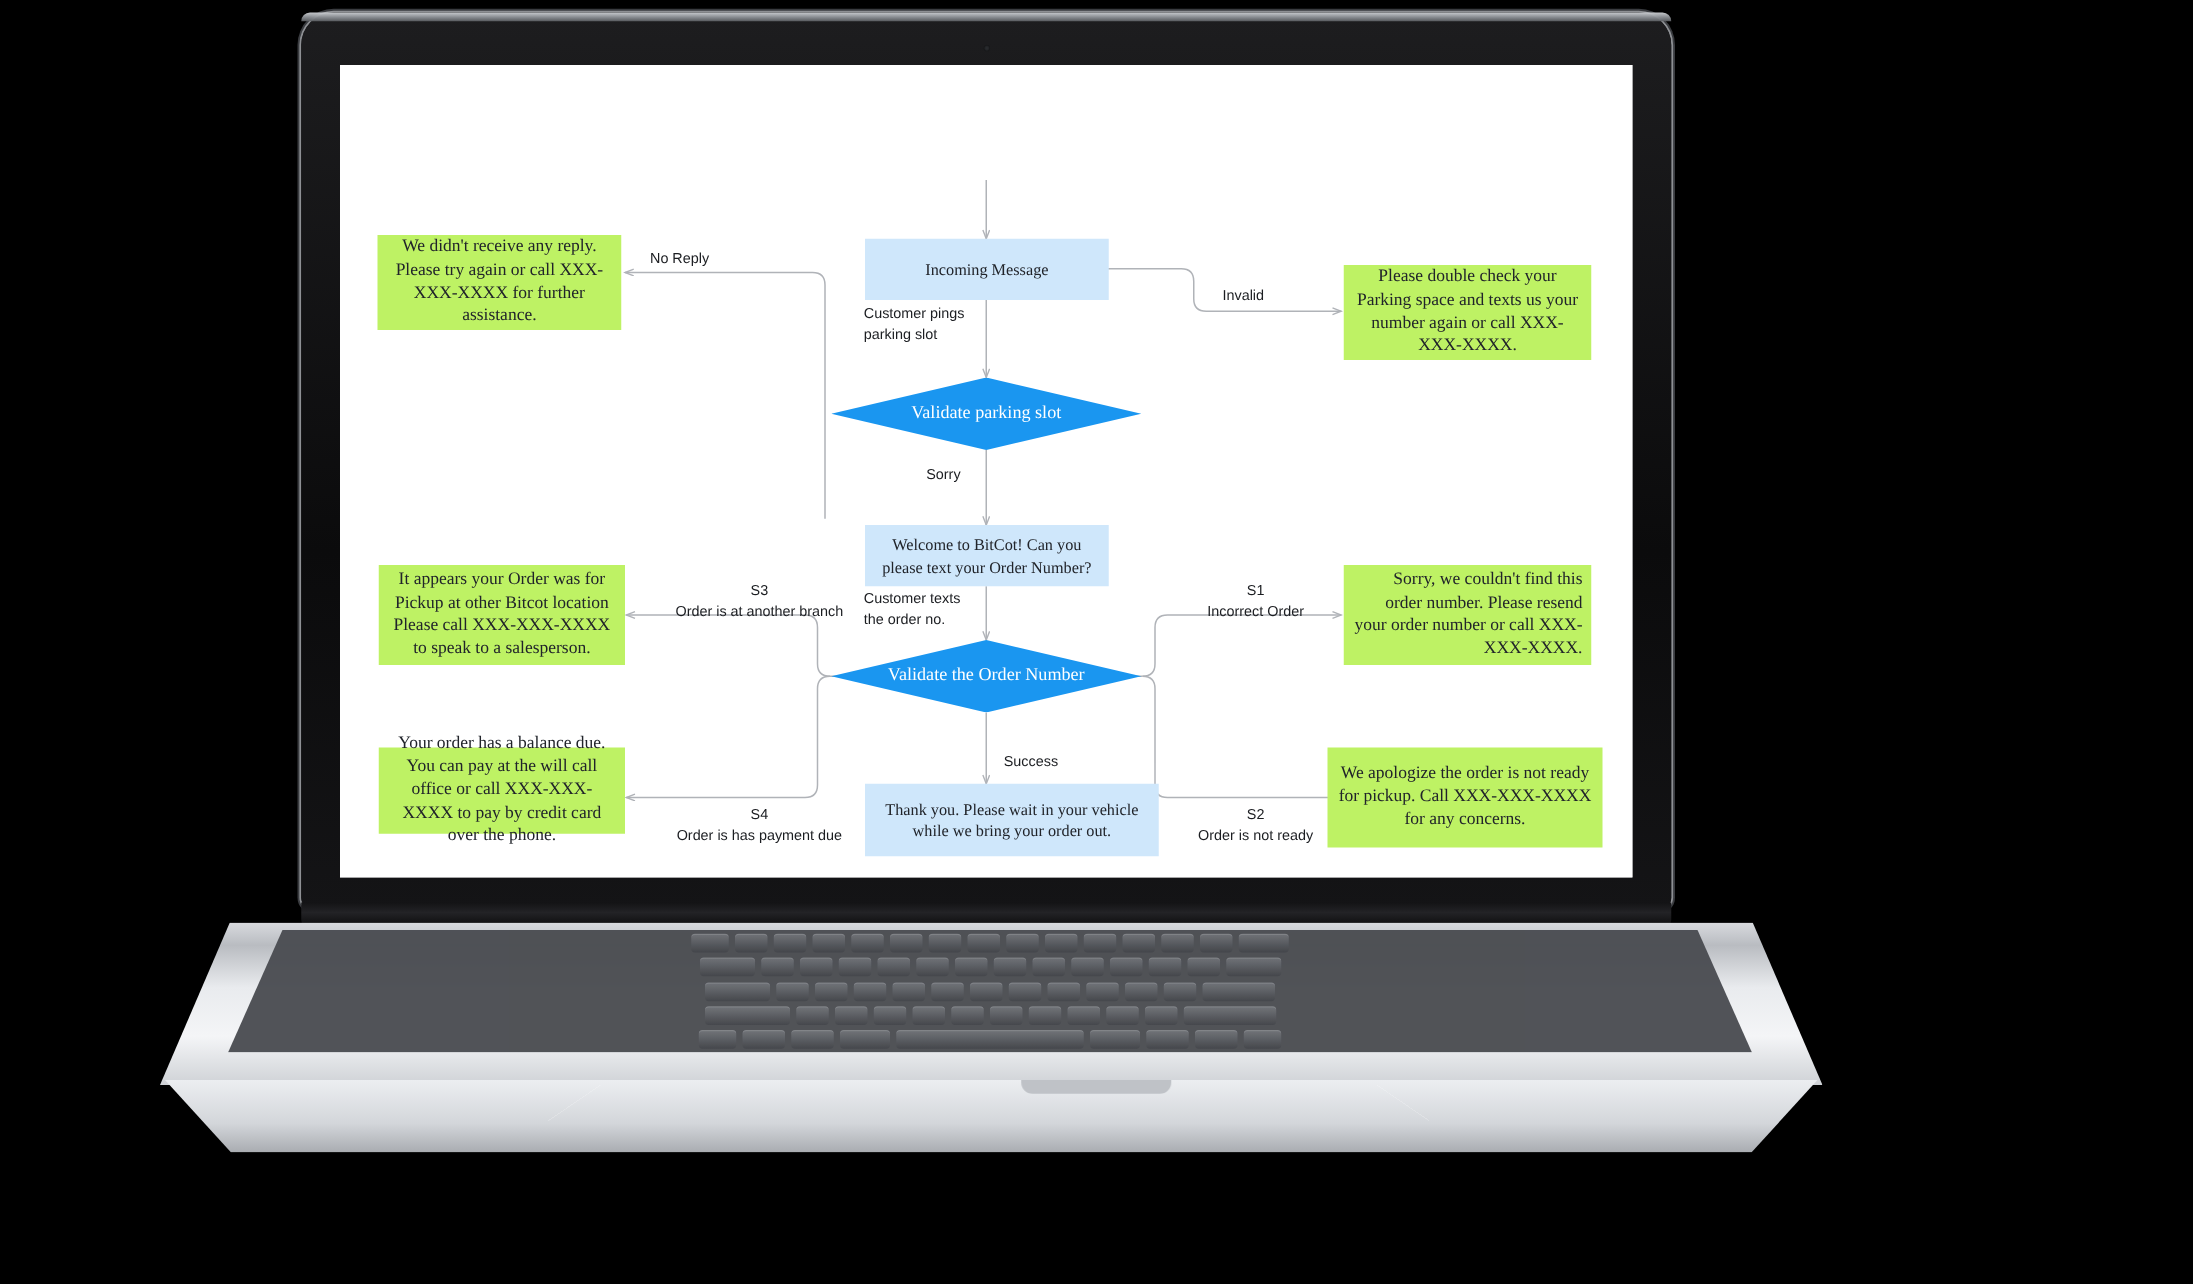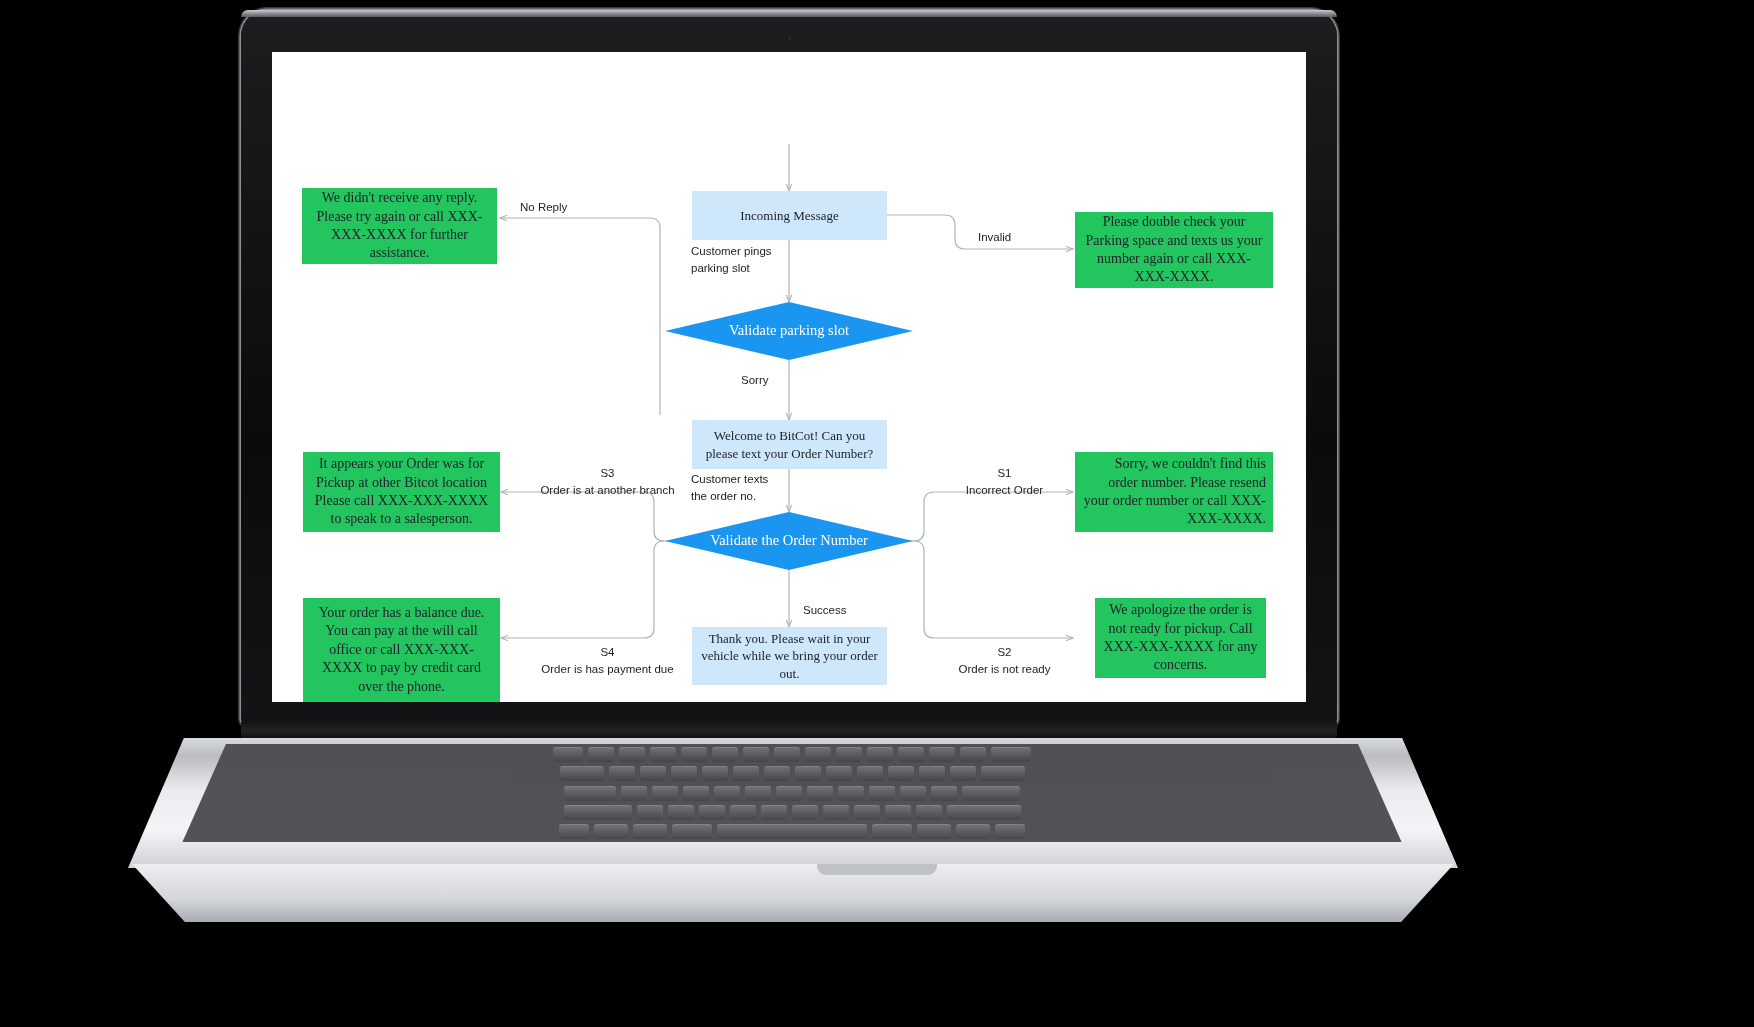--- a/index.html
+++ b/index.html
@@ -69,21 +69,21 @@
   #chart{position:absolute;left:0;top:0;width:1034px;height:650px;background:#fff;}
   #wires{position:absolute;left:0;top:0;width:1034px;height:650px;}
 
   .node{position:absolute;box-sizing:border-box;display:flex;align-items:center;
         justify-content:center;text-align:center;
         font-family:"Liberation Serif",serif;color:#21242a;}
   .node span{display:block;padding:0 7px;line-height:1.32;}
 
   .n-term{background:#e8f4fd;border:1px solid #b6dcf5;border-radius:26px;font-size:14.5px;}
   .n-proc{background:#cfe7fb;font-size:13px;}
-  .n-msg {background:#22c55e;font-size:14px;}
+  .n-msg {background:#bef264;font-size:14px;}
   .n-dia {color:#fff;font-size:14.5px;background:transparent;}
   .dia-shape{position:absolute;left:0;top:0;width:100%;height:100%;
              background:#1a96f0;clip-path:polygon(50% 0%,100% 50%,50% 100%,0% 50%);}
   .dia-txt{position:relative;z-index:2;line-height:1.3;padding:0 14px;}
 
   .elabel{position:absolute;font-family:"Liberation Sans",sans-serif;
           font-size:11.5px;color:#1b1d21;line-height:1.45;white-space:pre-line;}
   .elabel.c{text-align:center;}
 </style>
 </head>
@@ -159,33 +159,33 @@
 
         <div class="node n-msg" style="left:31px;top:400px;width:197px;height:80px;">
           <span>It appears your Order was for Pickup at other Bitcot location Please call XXX-XXX-XXXX to speak to a salesperson.</span>
         </div>
 
         <div class="node n-dia" style="left:393px;top:460px;width:248px;height:58px;">
           <div class="dia-shape"></div>
           <span class="dia-txt">Validate the Order Number</span>
         </div>
 
-        <div class="node n-msg" style="left:31px;top:546px;width:197px;height:104px;">
+        <div class="node n-msg" style="left:31px;top:546px;width:197px;height:69px;">
           <span>Your order has a balance due. You can pay at the will call office or call XXX-XXX-XXXX to pay by credit card over the phone.</span>
         </div>
 
         <div class="node n-msg" style="left:803px;top:400px;width:198px;height:80px;text-align:right;">
           <span>Sorry, we couldn't find this order number. Please resend your order number or call XXX-XXX-XXXX.</span>
         </div>
 
-        <div class="node n-msg" style="left:790px;top:546px;width:171px;height:80px;margin-left:33px;">
+        <div class="node n-msg" style="left:790px;top:546px;width:220px;height:80px;">
           <span>We apologize the order is not ready for pickup. Call XXX-XXX-XXXX for any concerns.</span>
         </div>
 
-        <div class="node n-proc" style="left:420px;top:575px;width:195px;height:58px;">
+        <div class="node n-proc" style="left:420px;top:575px;width:235px;height:58px;">
           <span>Thank you. Please wait in your vehicle while we bring your order out.</span>
         </div>
 
         <div class="elabel" style="left:248px;top:147px;">No Reply</div>
 
         <div class="elabel" style="left:706px;top:177px;">Invalid</div>
 
         <div class="elabel" style="left:419px;top:191px;">Customer pings
 parking slot</div>
 

